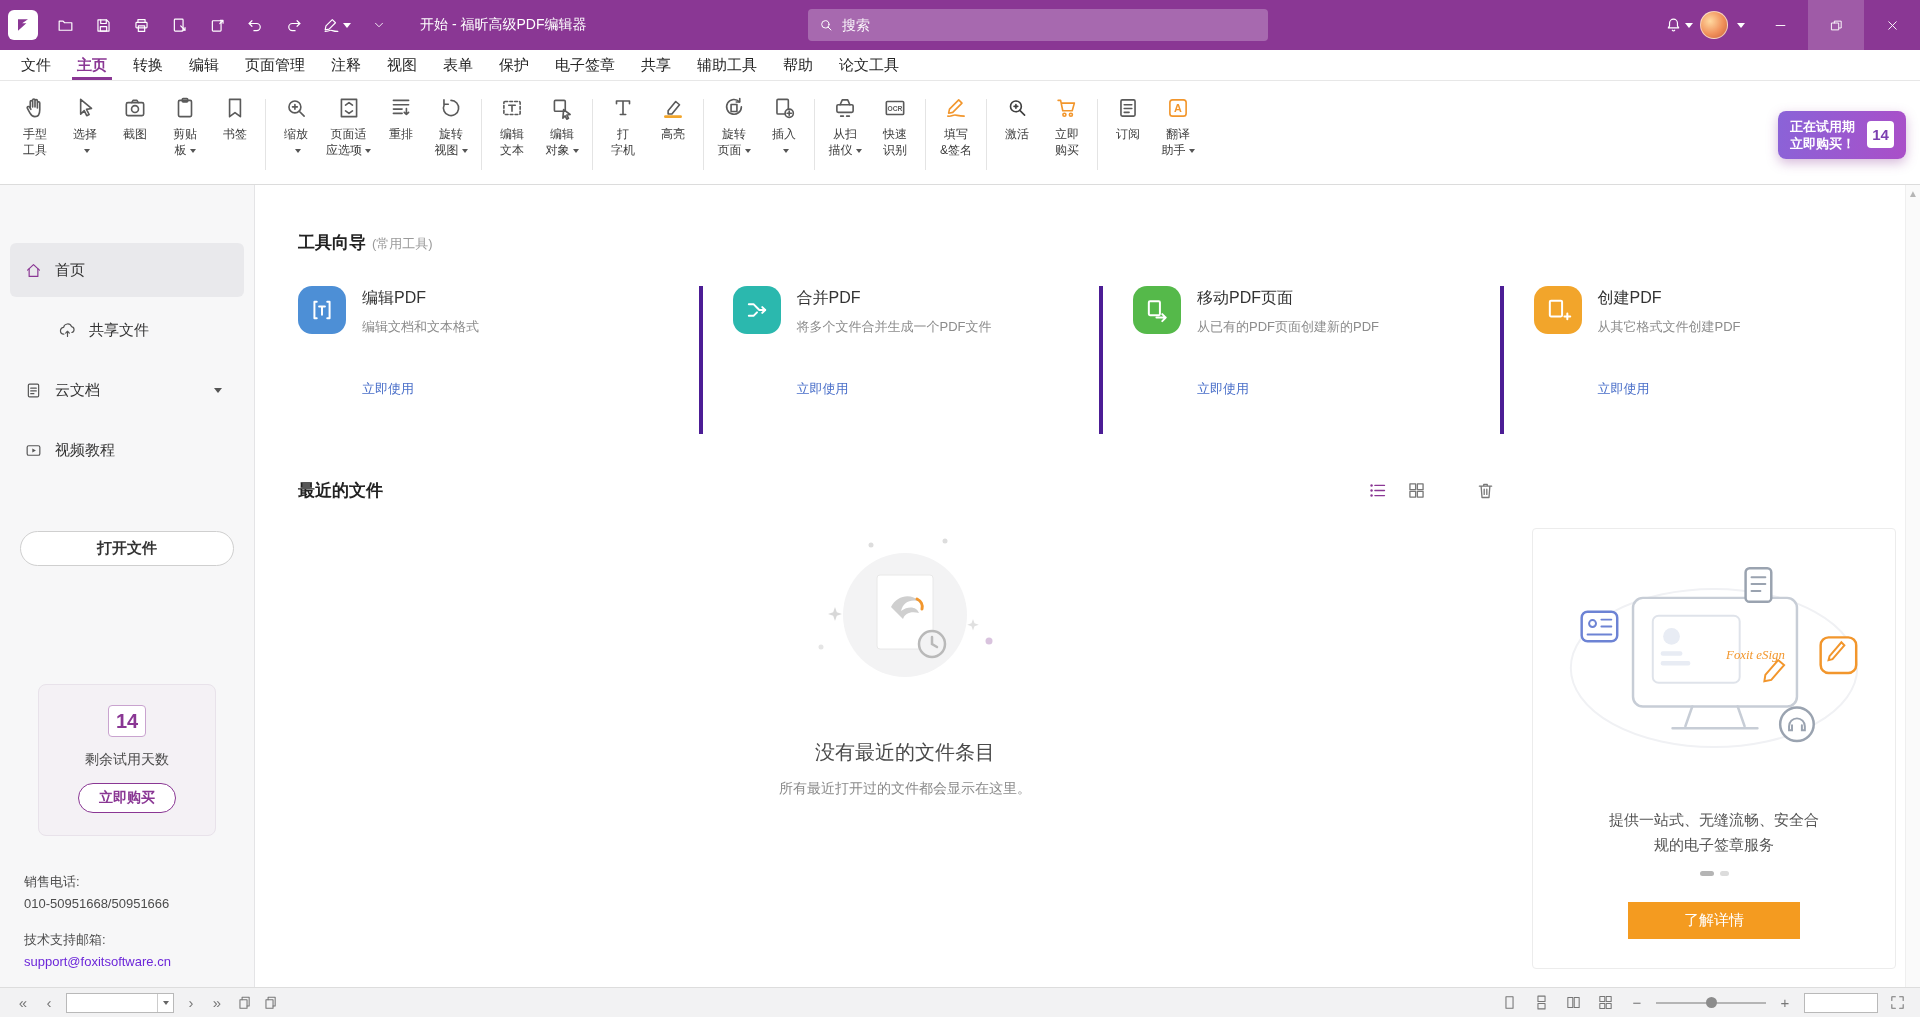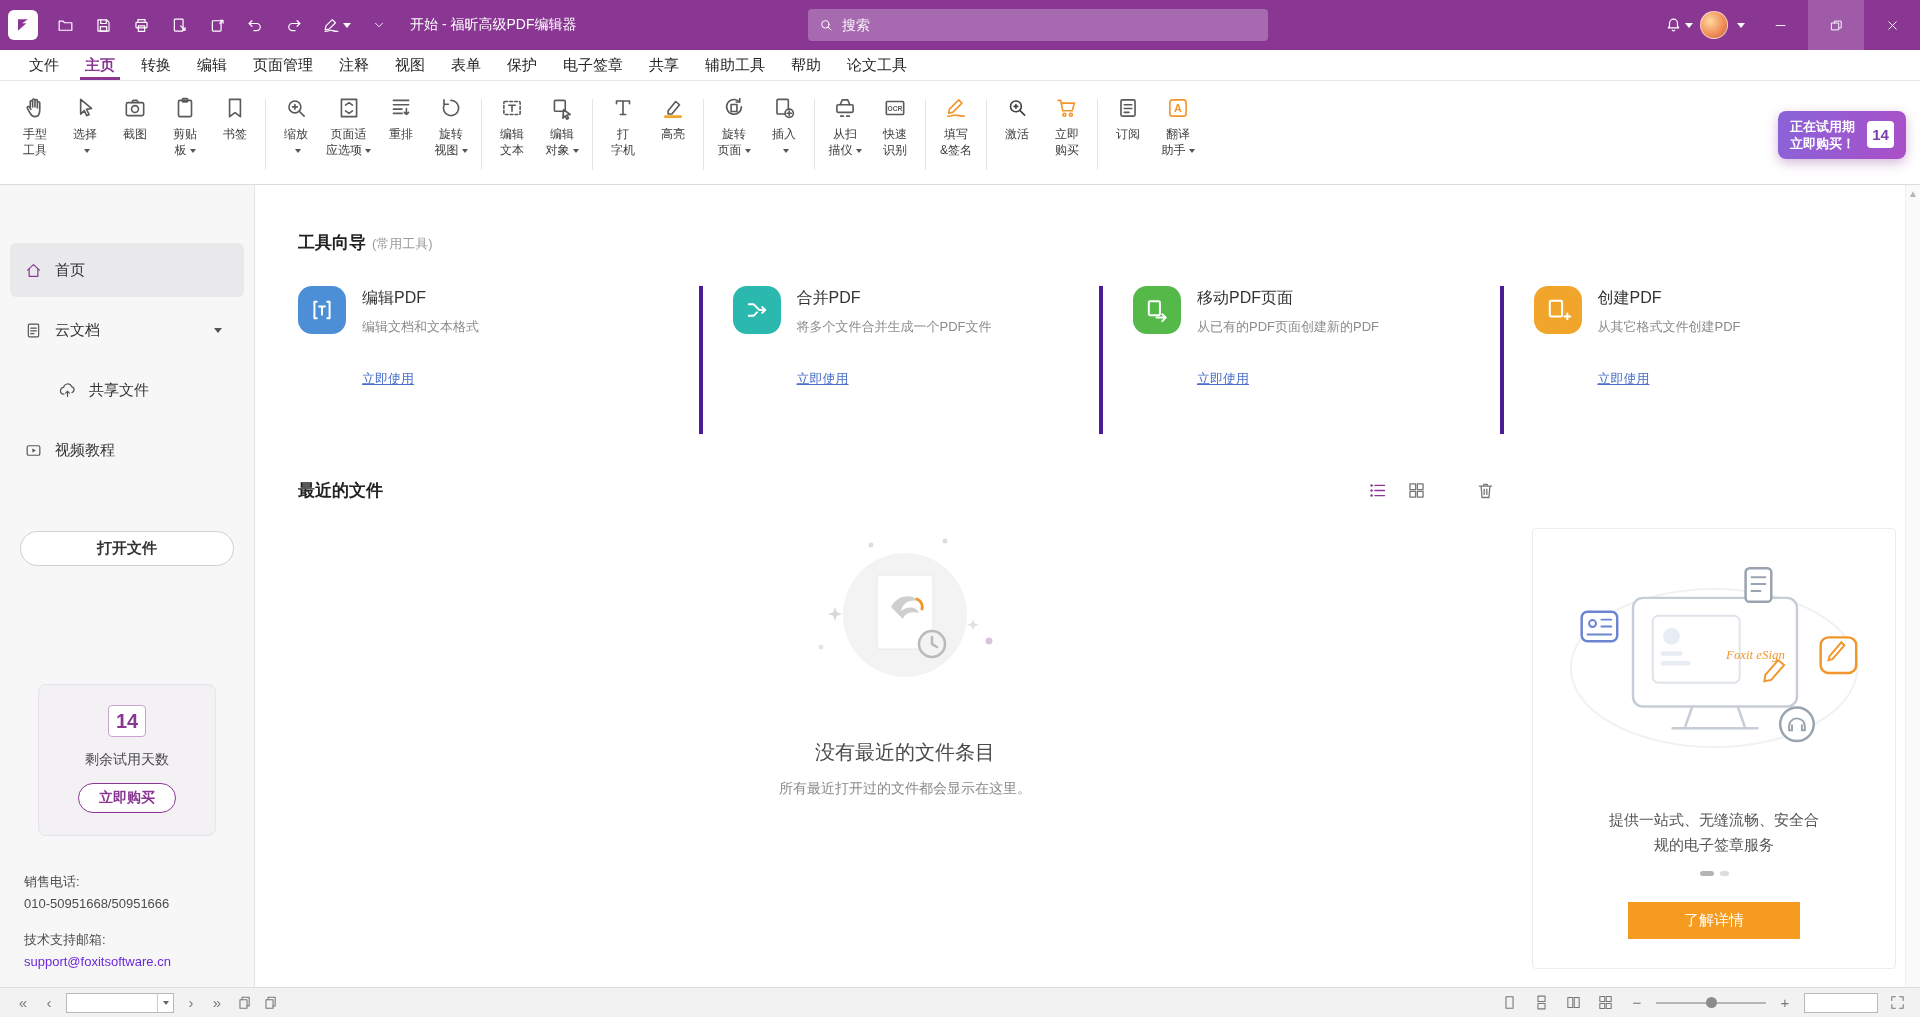--- a/index.html
+++ b/index.html
@@ -9,33 +9,33 @@
 
   svg.ic { display:block; fill:none; stroke:currentColor; stroke-width:1.5; stroke-linecap:round; stroke-linejoin:round; }
 
   
   .titlebar { height:50px; background:var(--accent,#8a3794); display:flex; align-items:center; color:#fff; position:relative; flex:0 0 auto; }
   .tb-left { display:flex; align-items:center; gap:4px; padding-left:8px; }
   .tb-logo { width:30px; height:30px; background:#fff; border-radius:6px; display:flex; align-items:center; justify-content:center; margin-right:6px; }
   .tb-btn { width:34px; height:34px; border:none; background:transparent; color:#fff; display:flex; align-items:center; justify-content:center; cursor:pointer; border-radius:3px; }
   .tb-btn svg { width:19px; height:19px; }
   .tb-caret { width:0; height:0; border-left:4px solid transparent; border-right:4px solid transparent; border-top:5px solid #fff; display:inline-block; margin-left:2px; }
-  .tb-title { font-size:14px; margin-left:10px; color:#fff; white-space:nowrap; }
+  .tb-title { font-size:14px; margin-left:20px; color:#fff; white-space:nowrap; }
   .tb-search { position:absolute; left:808px; top:9px; width:460px; height:32px; background:rgba(255,255,255,.25); border-radius:4px; display:flex; align-items:center; padding:0 10px; gap:8px; }
   .tb-search svg { width:16px; height:16px; color:#fff; flex:0 0 auto; }
   .tb-search input { flex:1; background:transparent; border:none; outline:none; color:#fde047; font-size:14px; }
   .tb-search input::placeholder { color:rgba(255,255,255,.92); }
   .tb-right { margin-left:auto; display:flex; align-items:center; height:50px; }
   .avatar { width:28px; height:28px; border-radius:50%; background:radial-gradient(circle at 35% 35%, #ffd9a0, #f0905a 55%, #c75f3a); border:1px solid rgba(255,255,255,.6); }
   .win-btn { width:56px; height:50px; border:none; background:transparent; color:#fff; display:flex; align-items:center; justify-content:center; cursor:pointer; }
   .win-btn svg { width:15px; height:15px; }
   .win-btn.restore { background:rgba(255,255,255,.18); }
 
   
-  .tabrow { height:31px; background:#fff; border-bottom:1px solid #e7e7e7; display:flex; align-items:stretch; padding-left:16px; flex:0 0 auto; }
+  .tabrow { height:31px; background:#fff; border-bottom:1px solid #e7e7e7; display:flex; align-items:stretch; padding-left:8px; flex:0 0 auto; }
   .tab { padding:0 13px; font-size:15px; color:#262626; display:flex; align-items:center; cursor:pointer; position:relative; }
   .tab.active { color:var(--accent,#8a3794); font-weight:bold; }
   .tab.active::after { content:""; position:absolute; left:8px; right:8px; bottom:0; height:3px; background:var(--accent,#8a3794); }
 
   
   .ribbon { height:104px; background:#fff; border-bottom:1px solid #dcdcdc; display:flex; align-items:stretch; padding:6px 14px 2px 10px; flex:0 0 auto; }
   .rb-item { display:flex; flex-direction:column; align-items:center; min-width:50px; padding:3px 5px; border-radius:4px; cursor:pointer; }
   .rb-ic { height:36px; display:flex; align-items:center; justify-content:center; color:#5a5a5a; }
   .rb-ic svg { width:26px; height:26px; }
   .rb-ic.orange { color:#f2962c; }
@@ -81,21 +81,21 @@
   .card + .card { border-left:4px solid #4c1d95; padding-left:30px; }
   .card-top { display:flex; gap:16px; }
   .tool-ic { width:48px; height:48px; border-radius:14px; color:#fff; display:flex; align-items:center; justify-content:center; flex:0 0 auto; }
   .tool-ic svg { width:28px; height:28px; stroke-width:1.7; }
   .tool-ic.c1 { background:var(--card1,#4d8fd6); }
   .tool-ic.c2 { background:var(--card2,#2bb8ae); }
   .tool-ic.c3 { background:var(--card3,#55b94a); }
   .tool-ic.c4 { background:var(--card4,#f2a52b); }
   .card-title { font-size:16px; color:#333; font-weight:500; padding-top:2px; }
   .card-desc { font-size:13px; color:#8c8c8c; margin-top:9px; }
-  .card-link { display:inline-block; margin:34px 0 0 64px; font-size:13px; color:var(--link,#4a6fc9); text-decoration:underline; cursor:pointer; }
+  .card-link { display:inline-block; margin:44px 0 0 64px; font-size:13px; color:var(--link,#4a6fc9); cursor:pointer; }
 
   .lower { flex:1; display:flex; min-height:0; }
   .recent { flex:1; padding-top:44px; min-width:0; }
   .recent-head { display:flex; align-items:center; padding-right:14px; }
   .view-btn { border:none; background:transparent; color:#777; cursor:pointer; padding:2px; display:flex; }
   .view-btn svg { width:21px; height:21px; }
   .view-btn.active { color:var(--accent,#8a3794); }
   .view-btn + .view-btn { margin-left:14px; }
   .view-btn.trash { margin-left:44px; }
   .recent-head .spacer { margin-left:auto; }
@@ -693,36 +693,36 @@
 
     <aside class="sidebar">
       <div class="sb-item active">
         <span class="sb-ic">
             <svg class="ic">
               <use href="#i-home"></use>
             </svg>
           </span>
         <span>首页</span>
       </div>
+      <div class="sb-item child">
+        <span class="sb-ic">
+            <svg class="ic">
+              <use href="#i-cloudup"></use>
+            </svg>
+          </span>
+        <span>共享文件</span>
+      </div>
       <div class="sb-item">
         <span class="sb-ic">
             <svg class="ic">
               <use href="#i-doc"></use>
             </svg>
           </span>
         <span>云文档</span>
         <i class="sb-dd"></i>
-      </div>
-      <div class="sb-item child">
-        <span class="sb-ic">
-            <svg class="ic">
-              <use href="#i-cloudup"></use>
-            </svg>
-          </span>
-        <span>共享文件</span>
       </div>
       <div class="sb-item">
         <span class="sb-ic">
             <svg class="ic">
               <use href="#i-video"></use>
             </svg>
           </span>
         <span>视频教程</span>
       </div>
 

